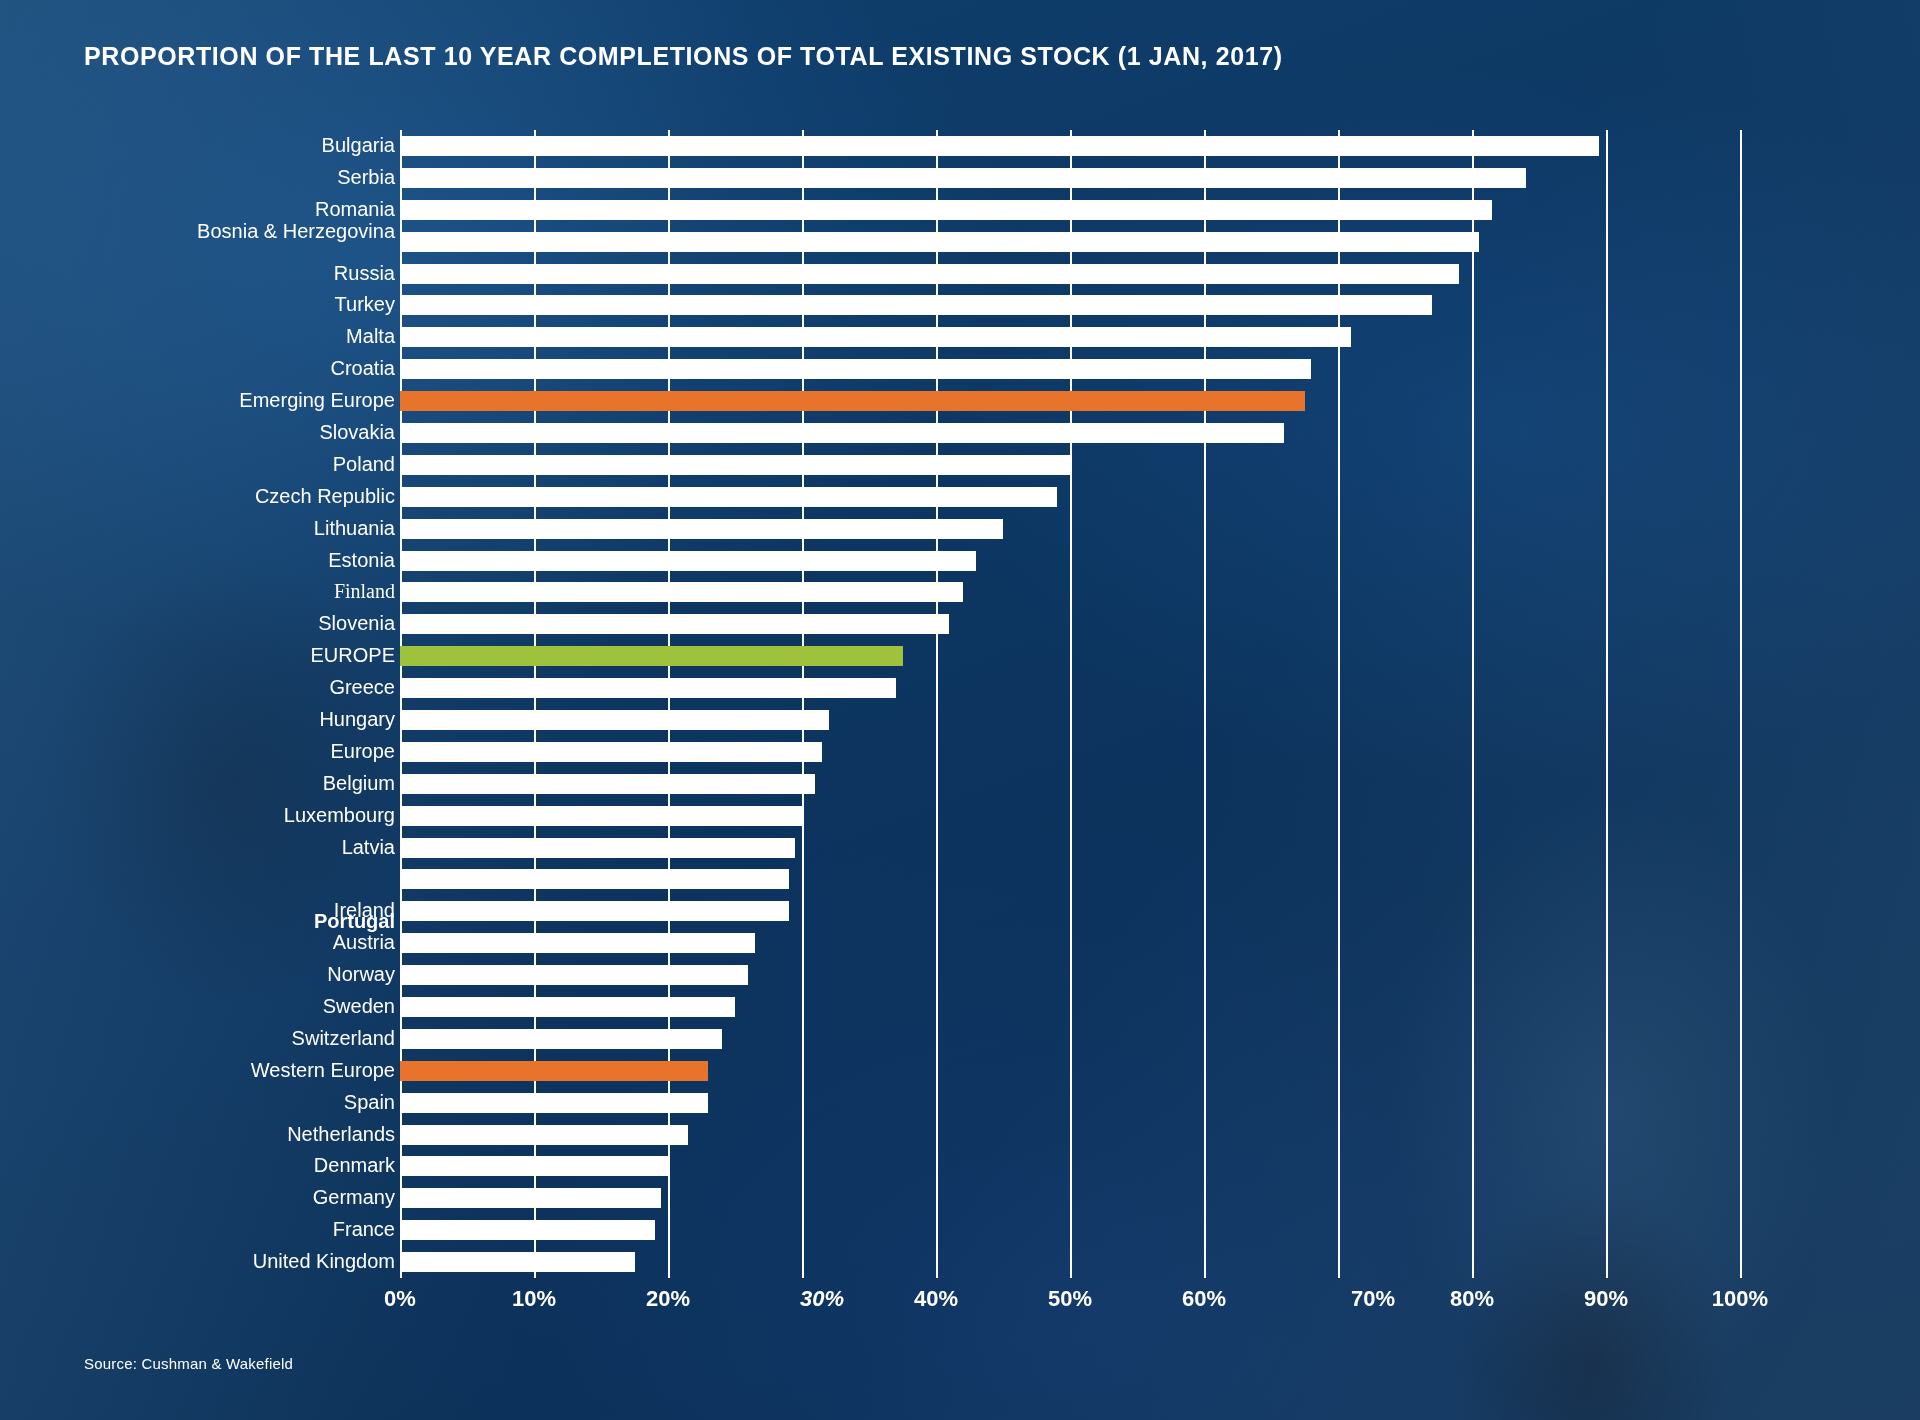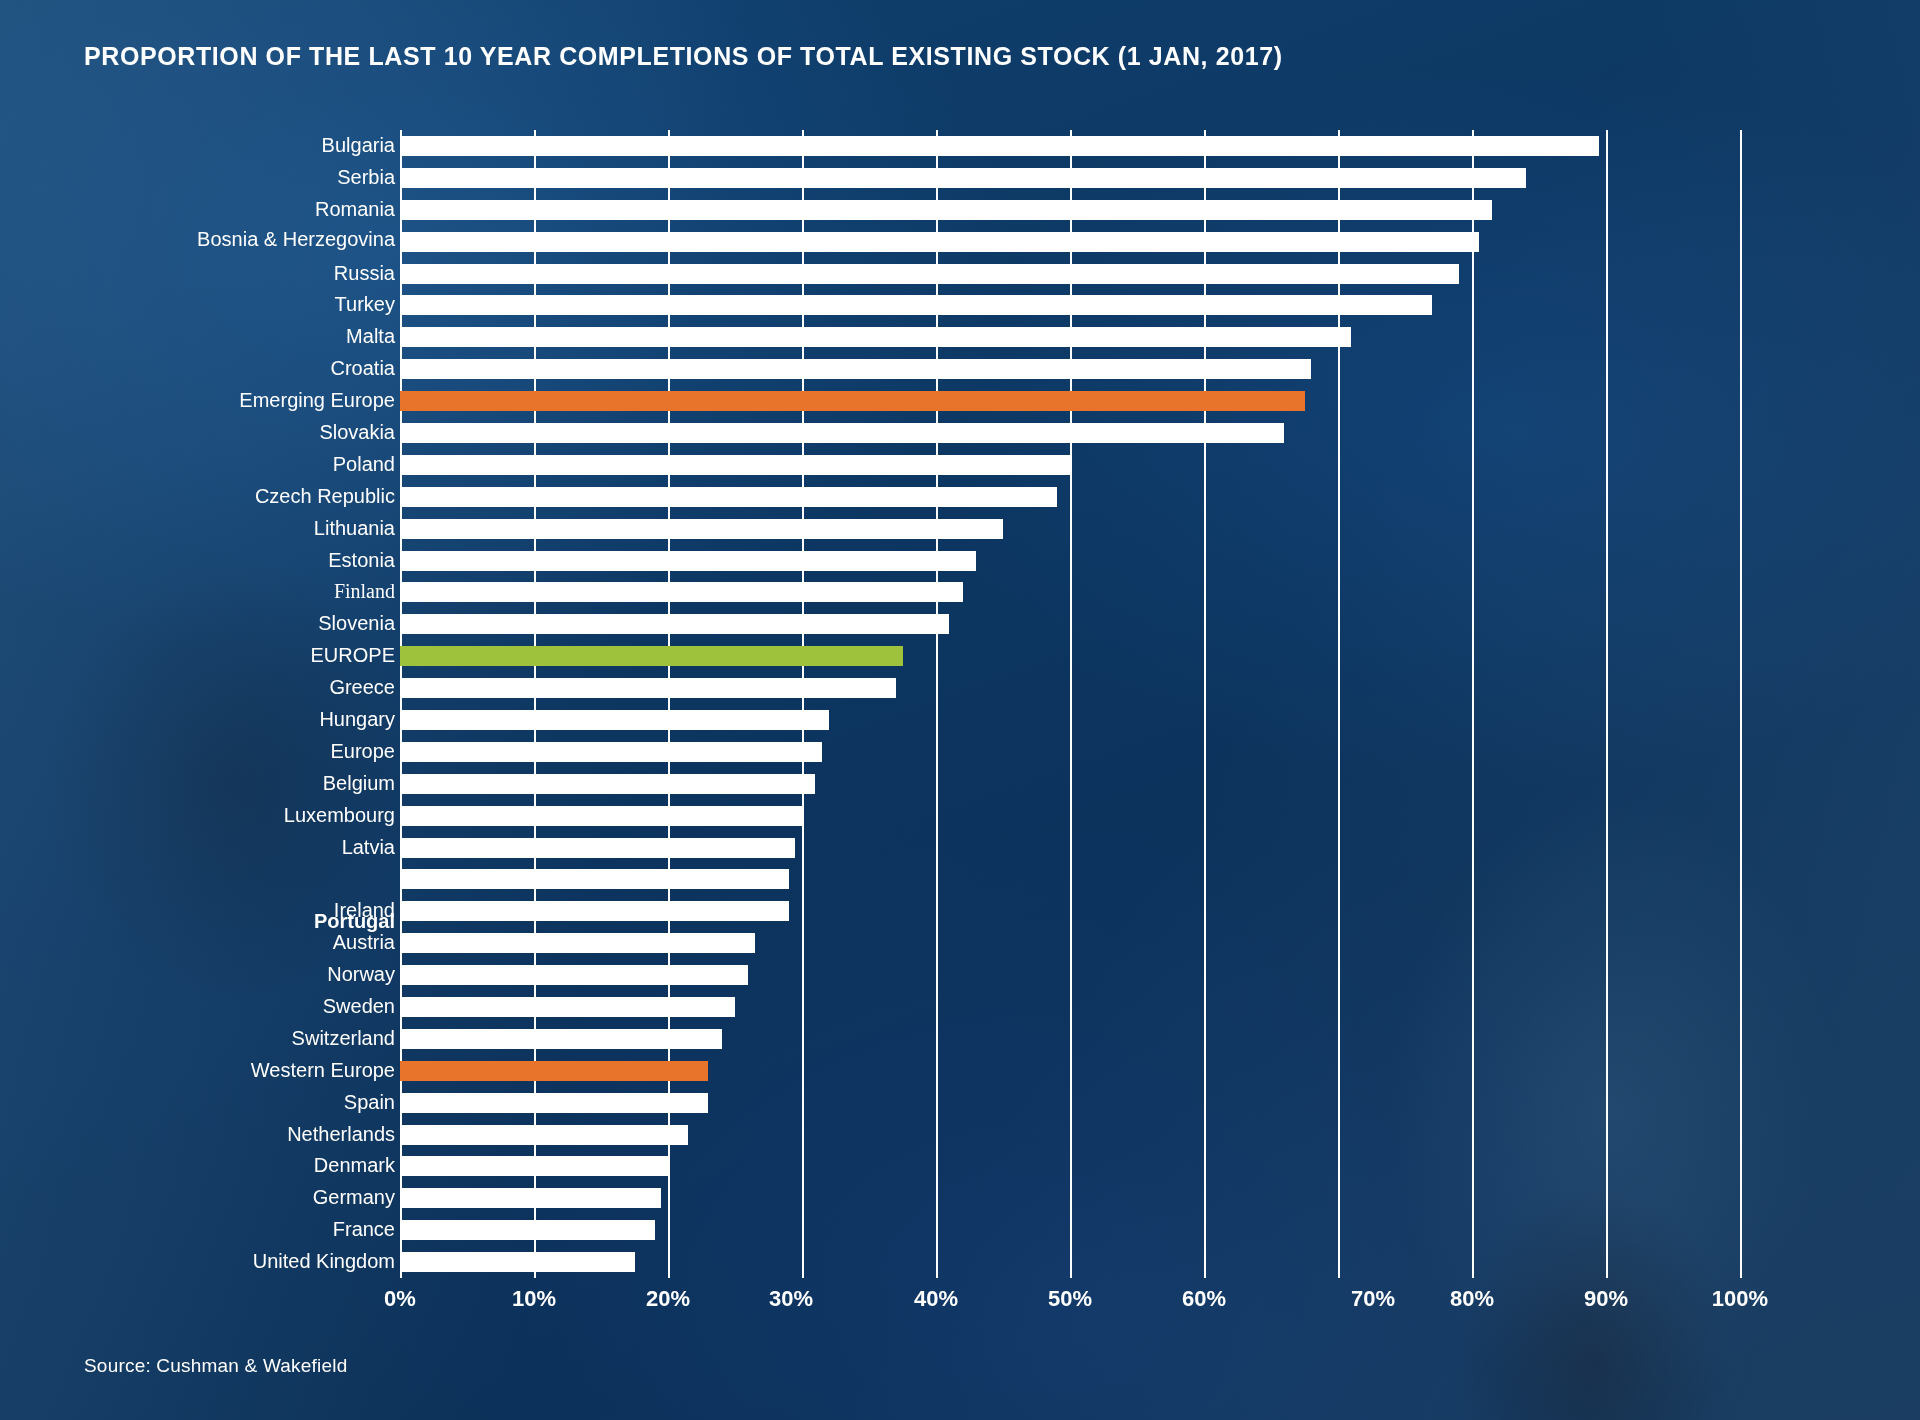--- a/index.html
+++ b/index.html
@@ -44,21 +44,21 @@
     font-size: 25px;
     font-weight: bold;
     letter-spacing: 0.6px;
     white-space: nowrap;
   }
   #source {
     position: absolute;
     left: 84px;
     top: 1355px;
     color: #ffffff;
-    font-size: 19px;
+    font-size: 15px;
     letter-spacing: 0.2px;
   }
 
   
   #chart {
     position: absolute;
     left: 0;
     top: 0;
     width: 1920px;
     height: 1420px;
@@ -121,21 +121,21 @@
 
 <div id="page">
 
   <div id="title">PROPORTION OF THE LAST 10 YEAR COMPLETIONS OF TOTAL EXISTING STOCK (1 JAN, 2017)</div>
 
   <div id="chart">
     <div id="labels">
         <div class="label" style="top: 134.944px;">Bulgaria</div>
         <div class="label" style="top: 166.833px;">Serbia</div>
         <div class="label" style="top: 198.722px;">Romania</div>
-        <div class="label" style="top: 229px;">Bosnia &amp; Herzegovina</div>
+        <div class="label" style="top: 221px;">Bosnia &amp; Herzegovina</div>
         <div class="label" style="top: 262.5px;">Russia</div>
         <div class="label" style="top: 294.389px;">Turkey</div>
         <div class="label" style="top: 326.278px;">Malta</div>
         <div class="label" style="top: 358.167px;">Croatia</div>
         <div class="label" style="top: 390.056px;">Emerging Europe</div>
         <div class="label" style="top: 421.944px;">Slovakia</div>
         <div class="label" style="top: 453.833px;">Poland</div>
         <div class="label" style="top: 485.722px;">Czech Republic</div>
         <div class="label" style="top: 517.611px;">Lithuania</div>
         <div class="label" style="top: 549.5px;">Estonia</div>
@@ -208,21 +208,21 @@
         <div class="bar" title="Netherlands: 21.5%" style="width: 288.1px; height: 20px; top: 994.5px;"></div>
         <div class="bar" title="Denmark: 20%" style="width: 268px; height: 20px; top: 1026.39px;"></div>
         <div class="bar" title="Germany: 19.5%" style="width: 261.3px; height: 20px; top: 1058.28px;"></div>
         <div class="bar" title="France: 19%" style="width: 254.6px; height: 20px; top: 1090.17px;"></div>
         <div class="bar" title="United Kingdom: 17.5%" style="width: 234.5px; height: 20px; top: 1122.06px;"></div>
       </div>
     <div id="xaxis">
         <div class="xtick" style="left: 0px;">0%</div>
         <div class="xtick" style="left: 134px;">10%</div>
         <div class="xtick" style="left: 268px;">20%</div>
-        <div class="xtick" style="left: 391px;">30%</div>
+        <div class="xtick" style="left: 422px; font-style: italic;">30%</div>
         <div class="xtick" style="left: 536px;">40%</div>
         <div class="xtick" style="left: 670px;">50%</div>
         <div class="xtick" style="left: 804px;">60%</div>
         <div class="xtick" style="left: 938px; margin-left: 35px;">70%</div>
         <div class="xtick" style="left: 1072px;">80%</div>
         <div class="xtick" style="left: 1206px;">90%</div>
         <div class="xtick" style="left: 1340px;">100%</div>
       </div>
   </div>
 

